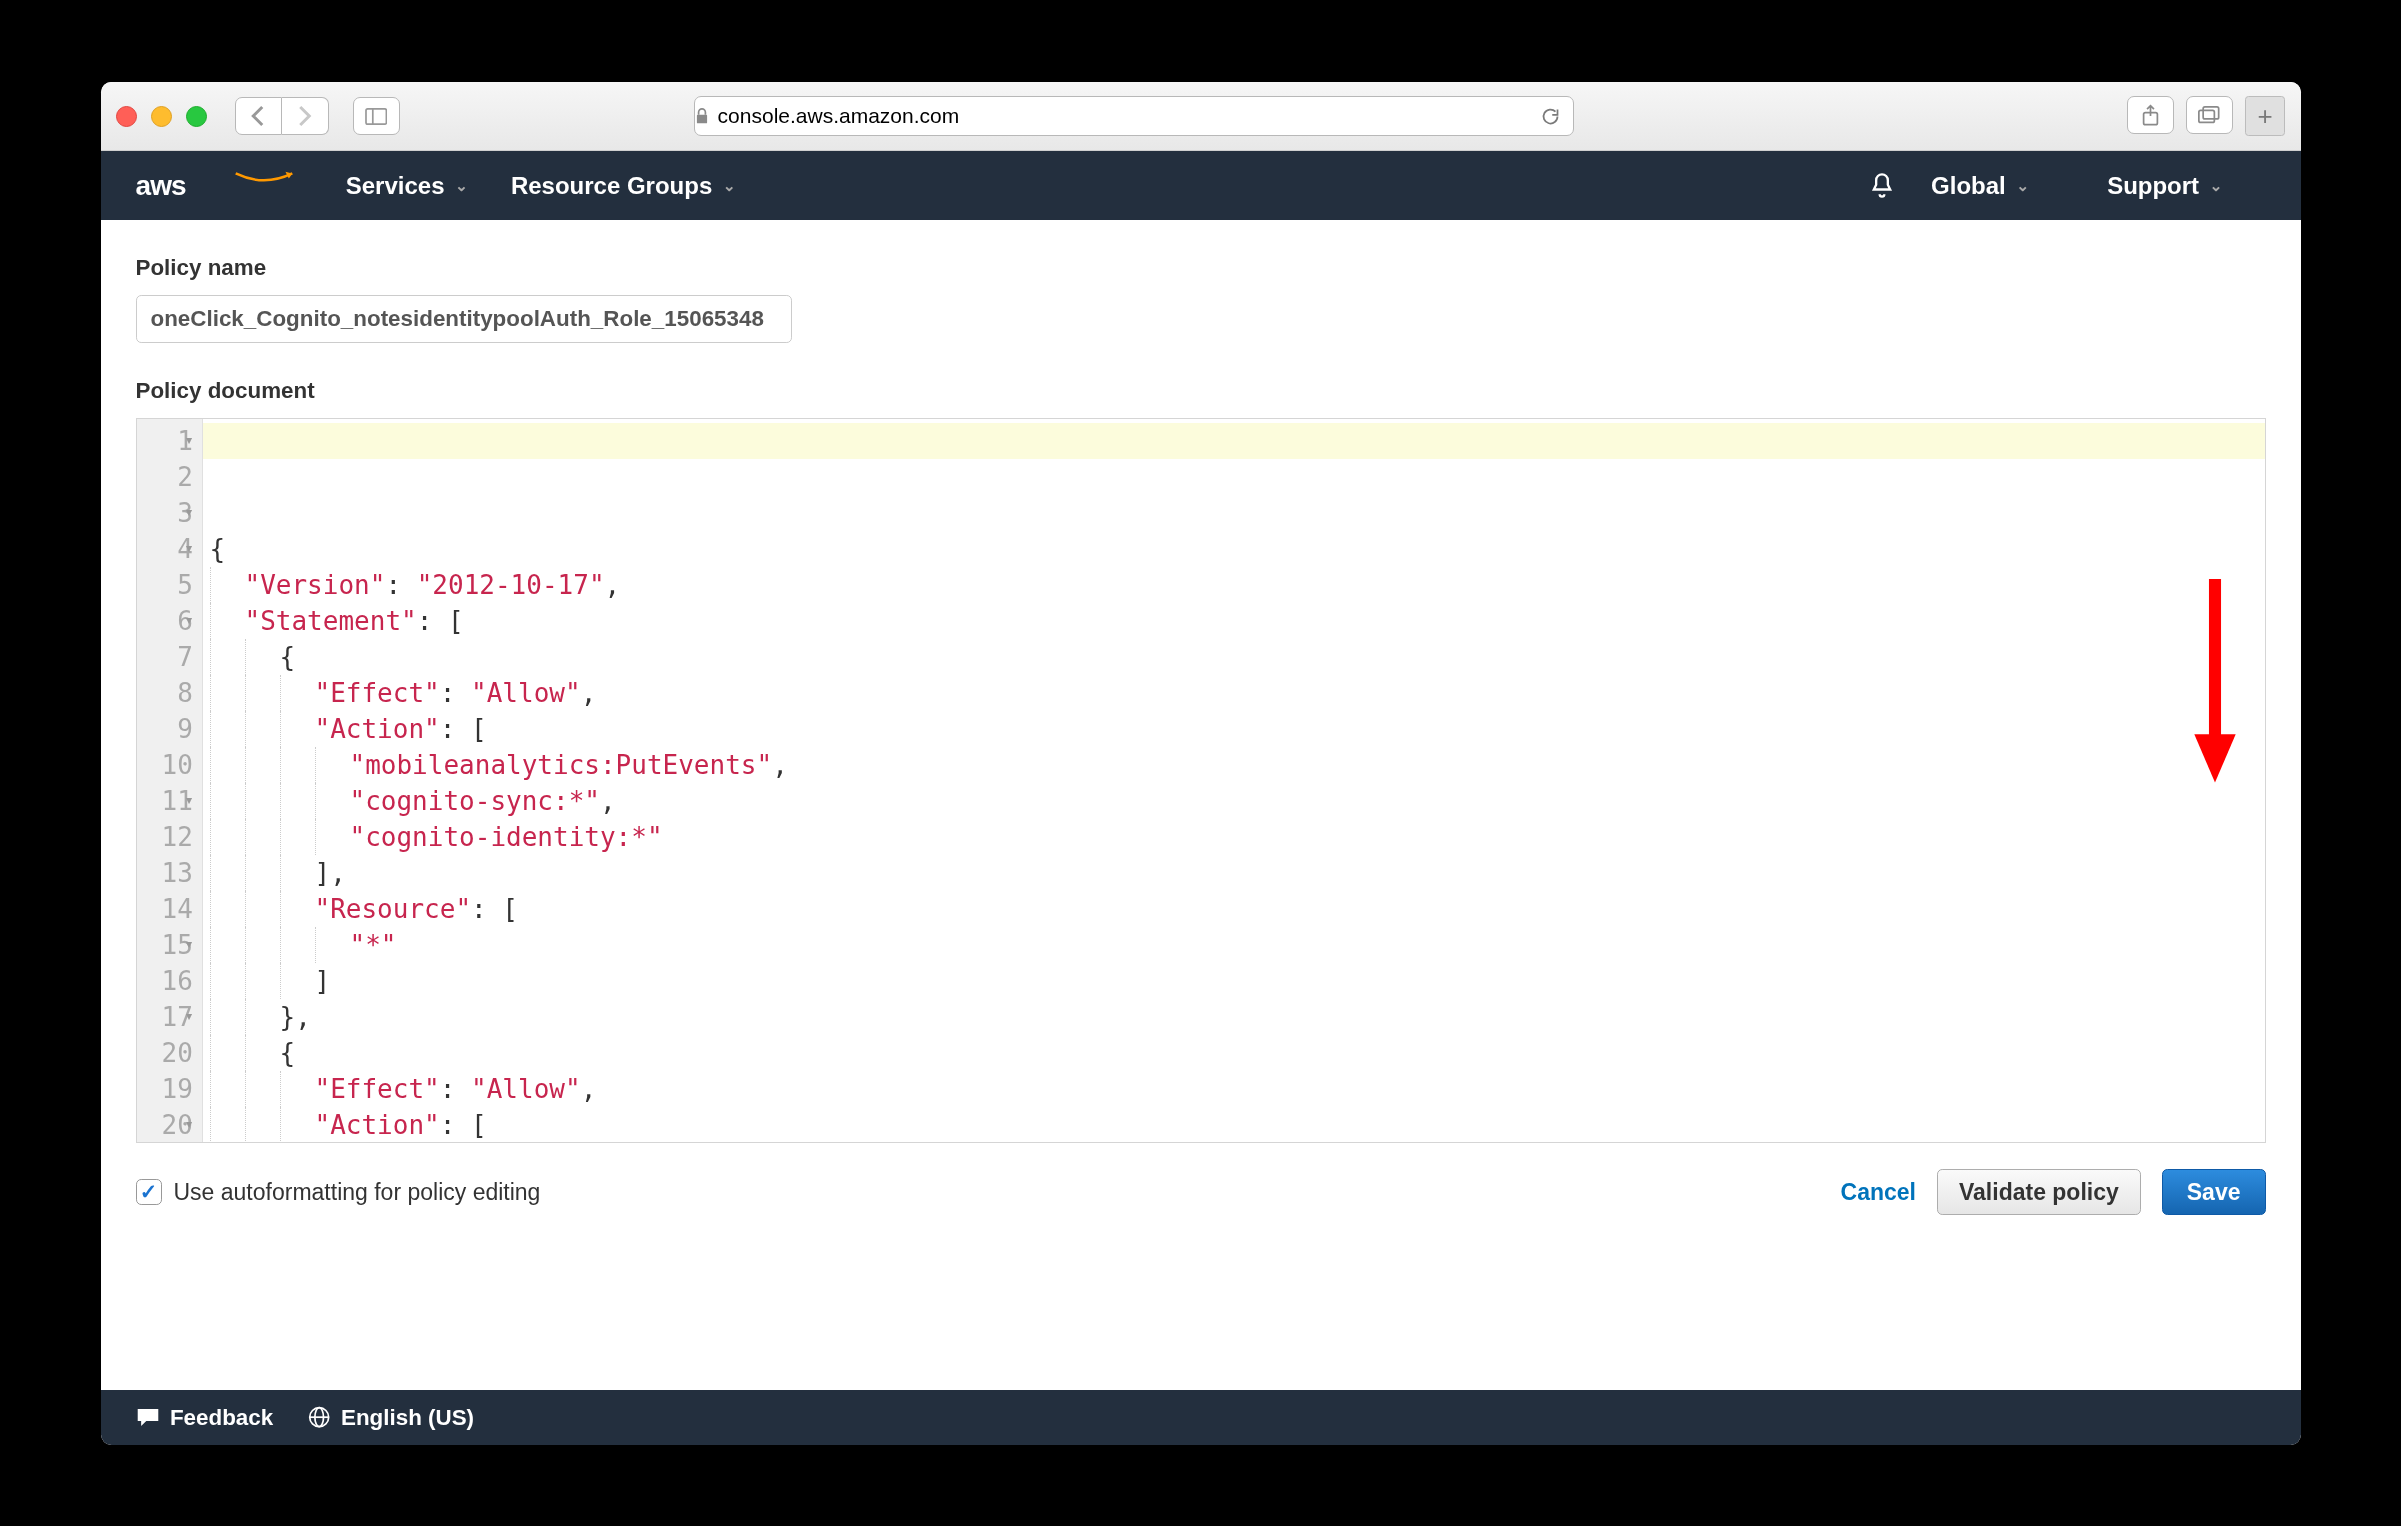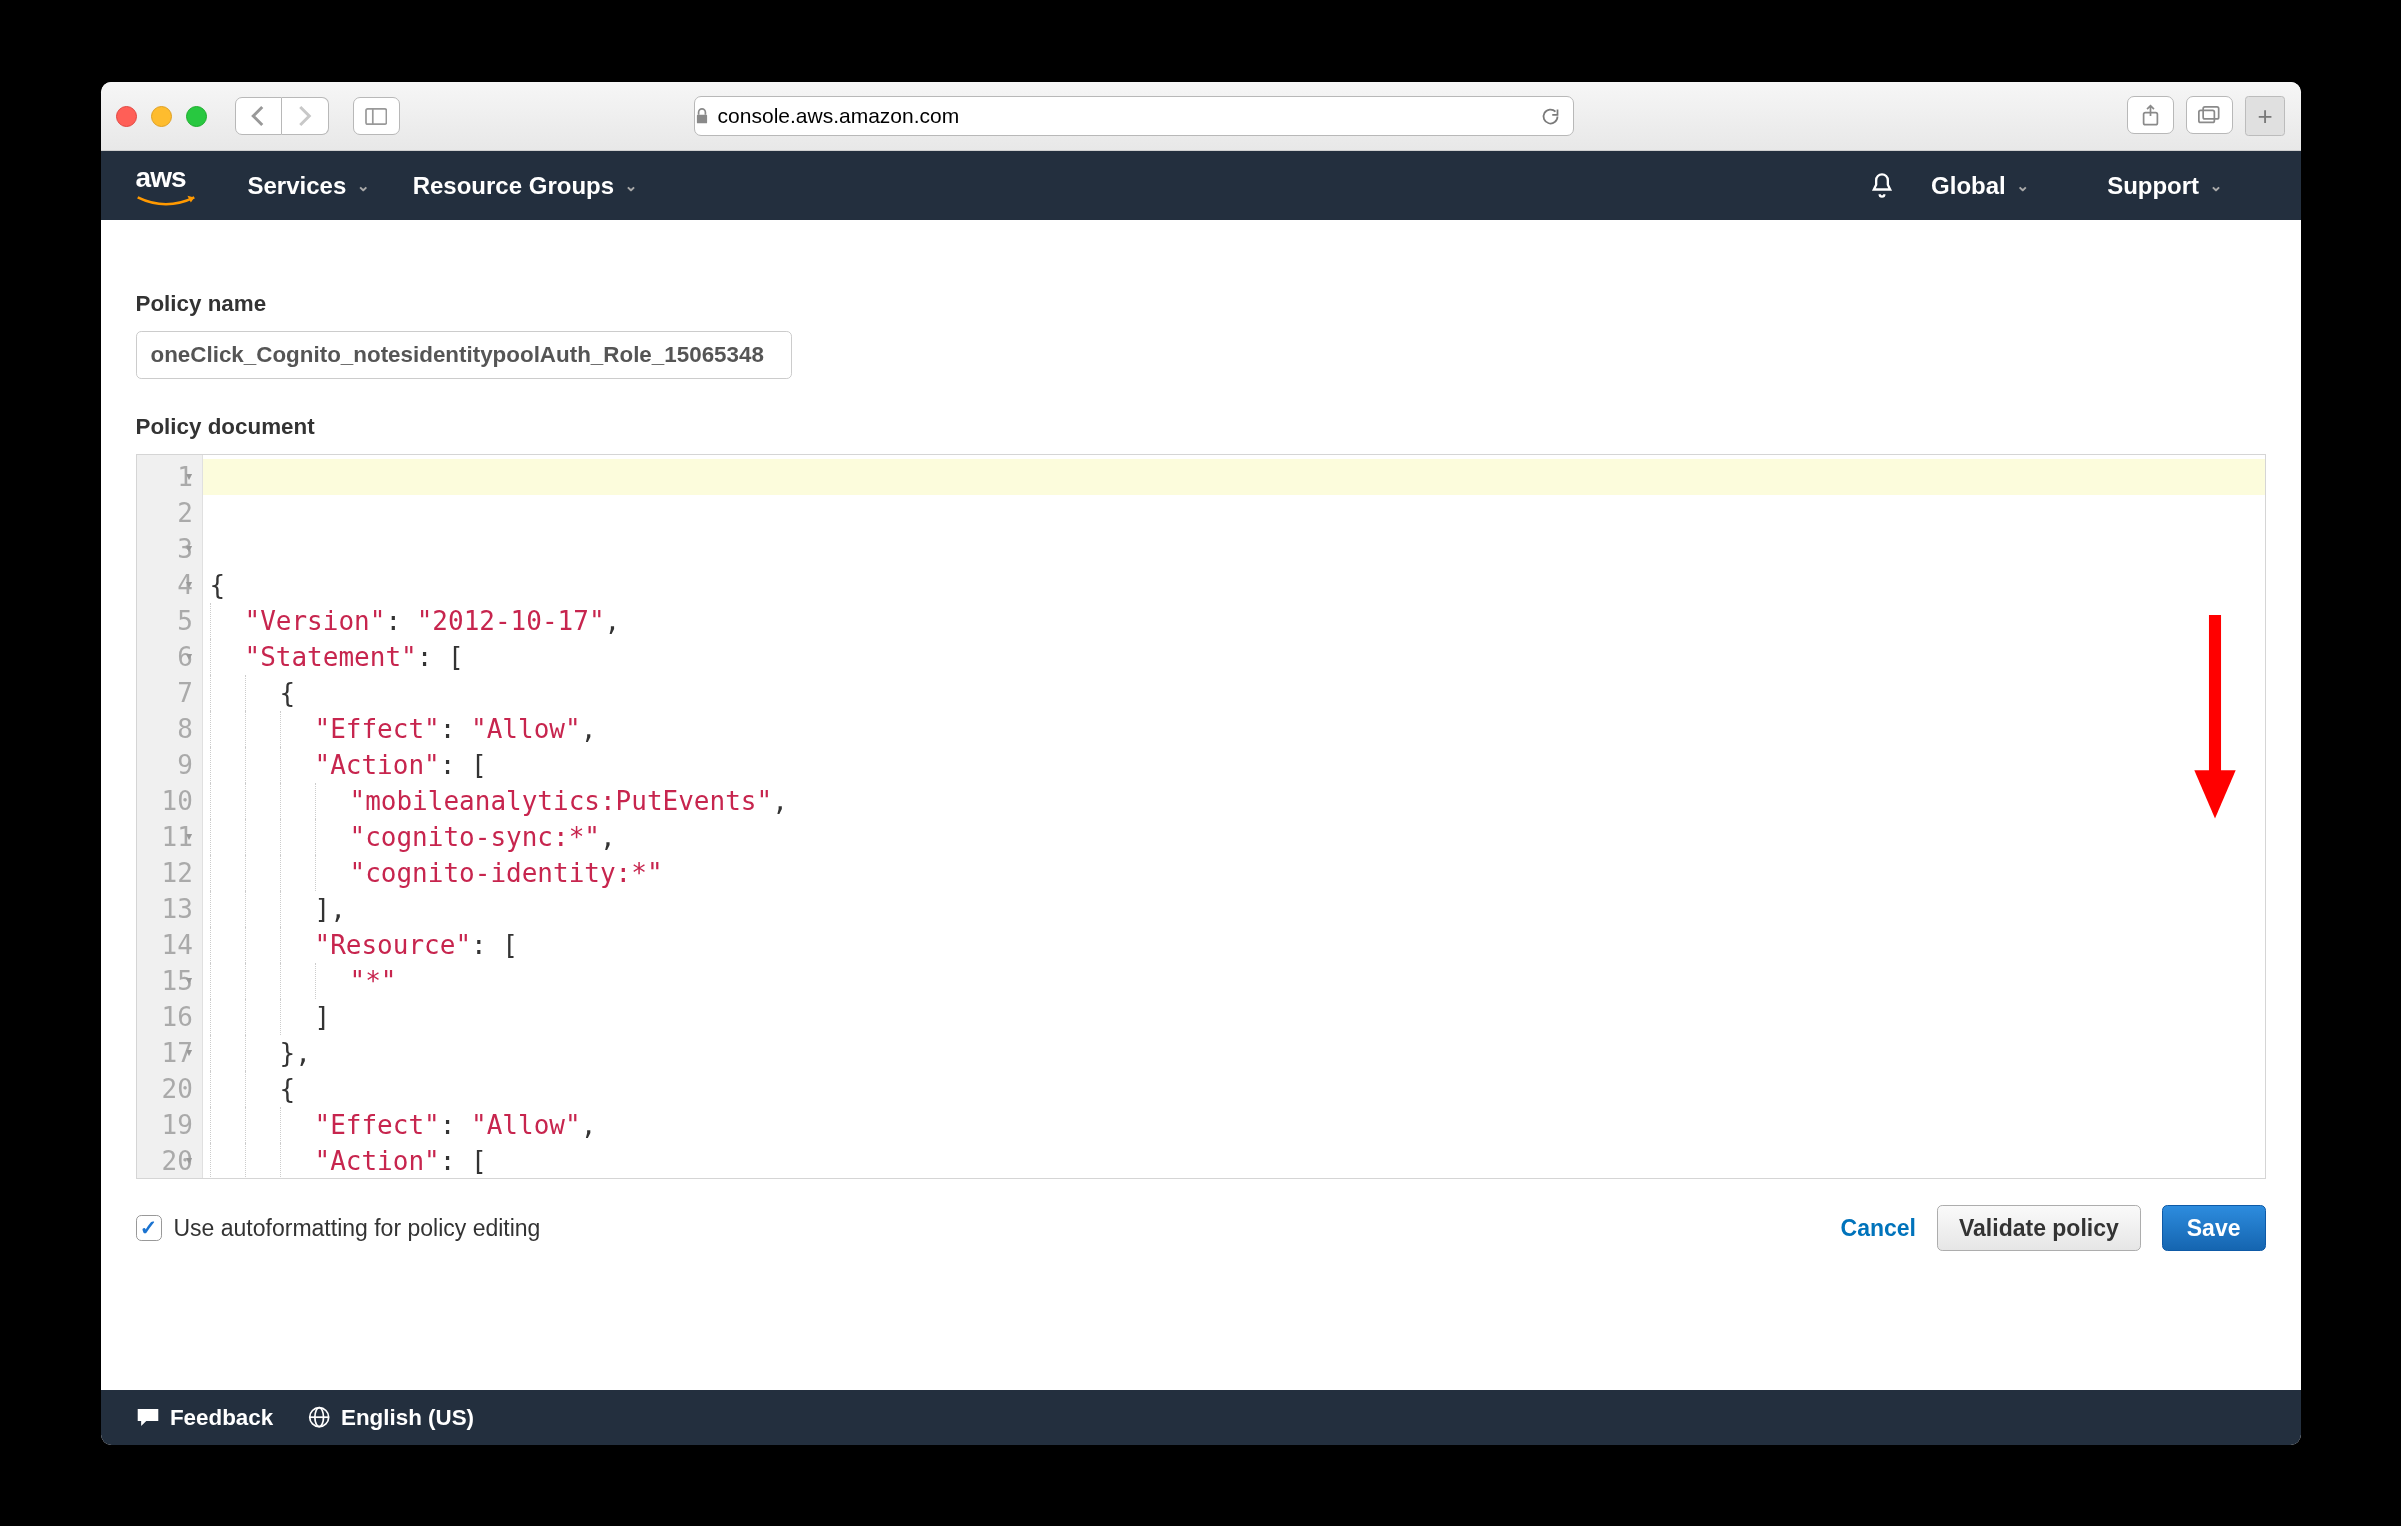--- a/index.html
+++ b/index.html
@@ -15,28 +15,28 @@
 .nav-btn { width: 47px; height: 38px; border: 0.9px solid #b8b8b8; background: #fff; display: flex; align-items: center; justify-content: center; color: #888; font-size: 21px; }
 .nav-btn:first-child { border-radius: 7px 0 0 7px; }
 .nav-btn:last-child { border-radius: 0 7px 7px 0; border-left: none; }
 .sidebar-btn { width: 47px; height: 38px; border: 0.9px solid #b8b8b8; background: #fff; border-radius: 7px; display: flex; align-items: center; justify-content: center; color: #888; margin-right: 12px; }
 .url-bar { flex: 1; max-width: 880px; height: 40px; border: 0.9px solid #b8b8b8; border-radius: 7px; background: #fff; display: flex; align-items: center; justify-content: center; gap: 8.6px; color: #000000; font-size: 21px; margin: 0 auto; }
 .reload-icon { margin-left: auto; margin-right: 12px; color: #6a6a6a; }
 .tb-right { display: flex; gap: 12px; margin-left: auto; }
 .share-btn, .tabs-btn { width: 47px; height: 38px; border: 0.9px solid #b8b8b8; background: #fff; border-radius: 7px; display: flex; align-items: center; justify-content: center; color: #888; }
 .newtab-btn { width: 40px; height: 40px; background: #e0e0e0; border: 0.9px solid #bcbcbc; display: flex; align-items: center; justify-content: center; color: #7a7a7a; font-size: 26px; border-radius: 3.5px; }
 .aws-header { height: 69px; background: #232f3e; display: flex; align-items: center; padding: 0 35px; color: #fff; font-size: 24px; }
-.aws-logo { margin-right: 52px; display: flex; flex-direction: column; }
+.aws-logo { margin-right: 52px; display: flex; flex-direction: row; gap: 48px; }
 .aws-logo-text { font-size: 28px; font-weight: 700; color: #fff; letter-spacing: -0.9px; }
 .aws-logo-smile { width: 60px; height: 15.5px; }
 .hdr-menu { display: flex; align-items: center; gap: 10.4px; margin-right: 43px; cursor: pointer; font-weight: 600; }
 .caret { font-size: 15.5px; color: #aaa; }
 .hdr-right { margin-left: auto; display: flex; align-items: center; gap: 35px; }
 .bell-icon { width: 28px; height: 28px; }
-.content { flex: 1; padding: 35px 35px 17px; background: #fff; overflow: hidden; position: relative; margin-top: 36px; }
+.content { flex: 1; padding: 35px 35px 17px; background: #fff; overflow: hidden; position: relative; }
 .label { font-size: 22.4px; font-weight: 700; color: #333; margin-bottom: 14px; }
 .policy-name-input { width: 656px; height: 48px; border: 0.9px solid #ccc; border-radius: 5.2px; padding: 0 14px; font-size: 22.4px; color: #555; margin-bottom: 35px; font-weight: bold; }
 .editor { border: 0.9px solid #d5d5d5; background: #fff; height: 725px; display: flex; overflow: hidden; }
 .gutter { width: 66px; background: #f0f0f0; border-right: 0.9px solid #e0e0e0; text-align: right; padding: 3.5px 8.6px 0 0; color: #aaa; font-family: "Menlo", "Monaco", monospace; font-size: 26px; line-height: 36px; }
 .gutter .gl { height: 36px; }
 .gutter .fold { position: relative; }
 .gutter .fold::after { content: "▸"; position: absolute; right: -1.7px; top: 0; font-size: 15.5px; color: #999; transform: rotate(90deg); }
 .code { flex: 1; font-family: "Menlo", "Monaco", monospace; font-size: 26px; line-height: 36px; white-space: pre; padding: 3.5px 0 0 7px; background: #fff; position: relative; }
 .code .hl-line { position: absolute; left: 0; right: 0; top: 3.5px; height: 36px; background: #fcfcdc; z-index: 0; }
 .code .cl { position: relative; z-index: 1; height: 36px; }

